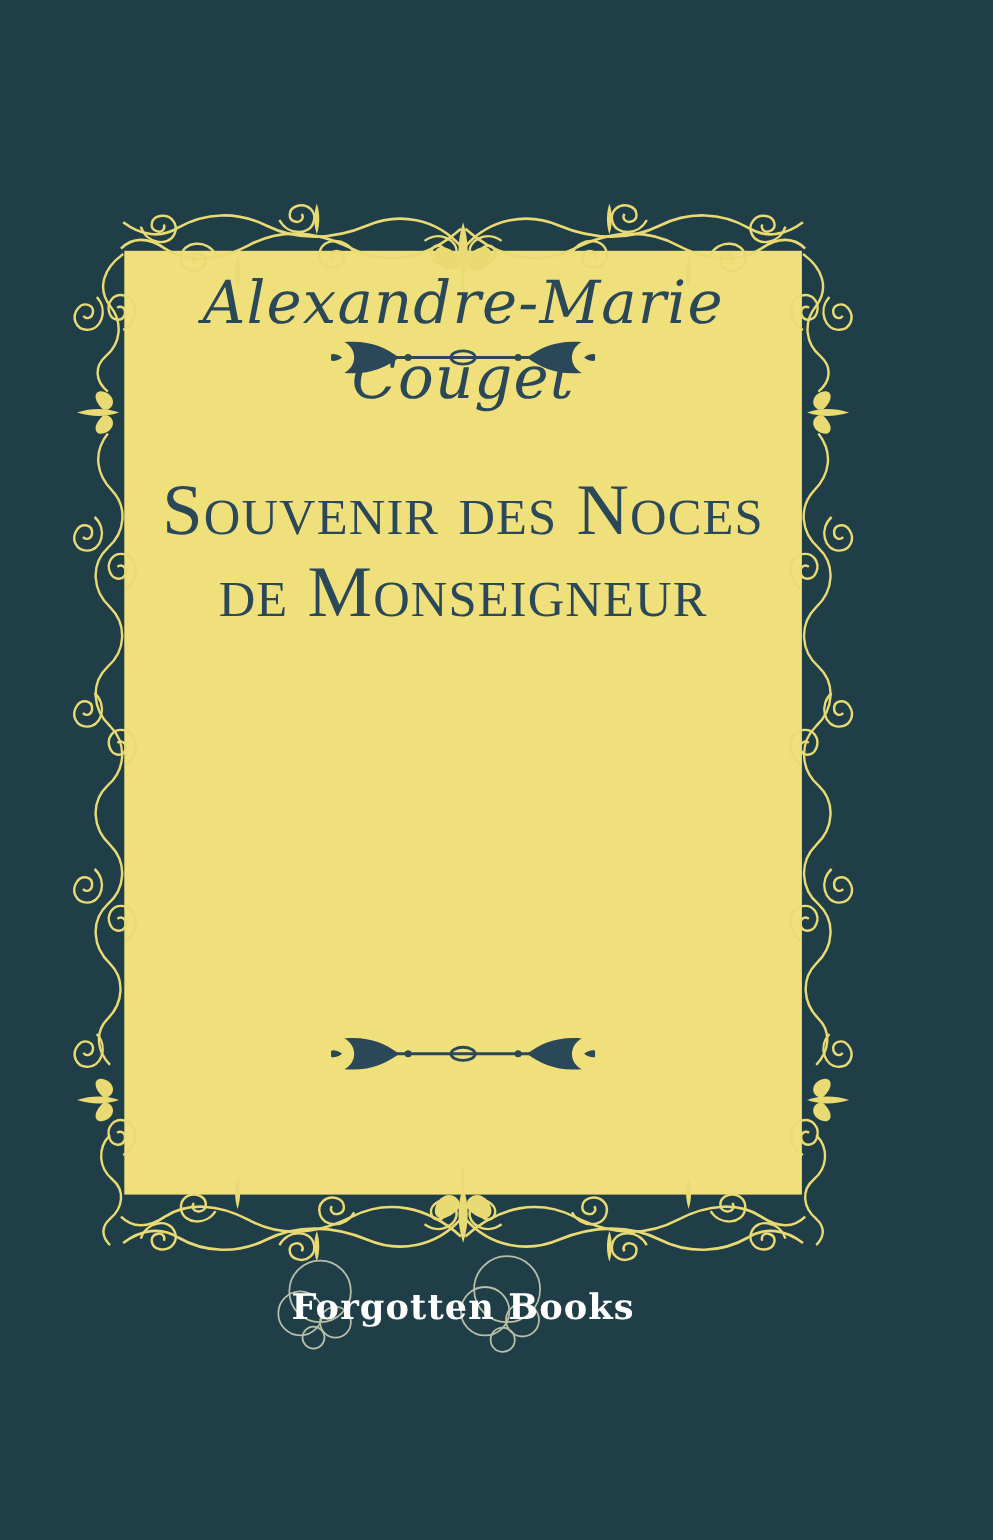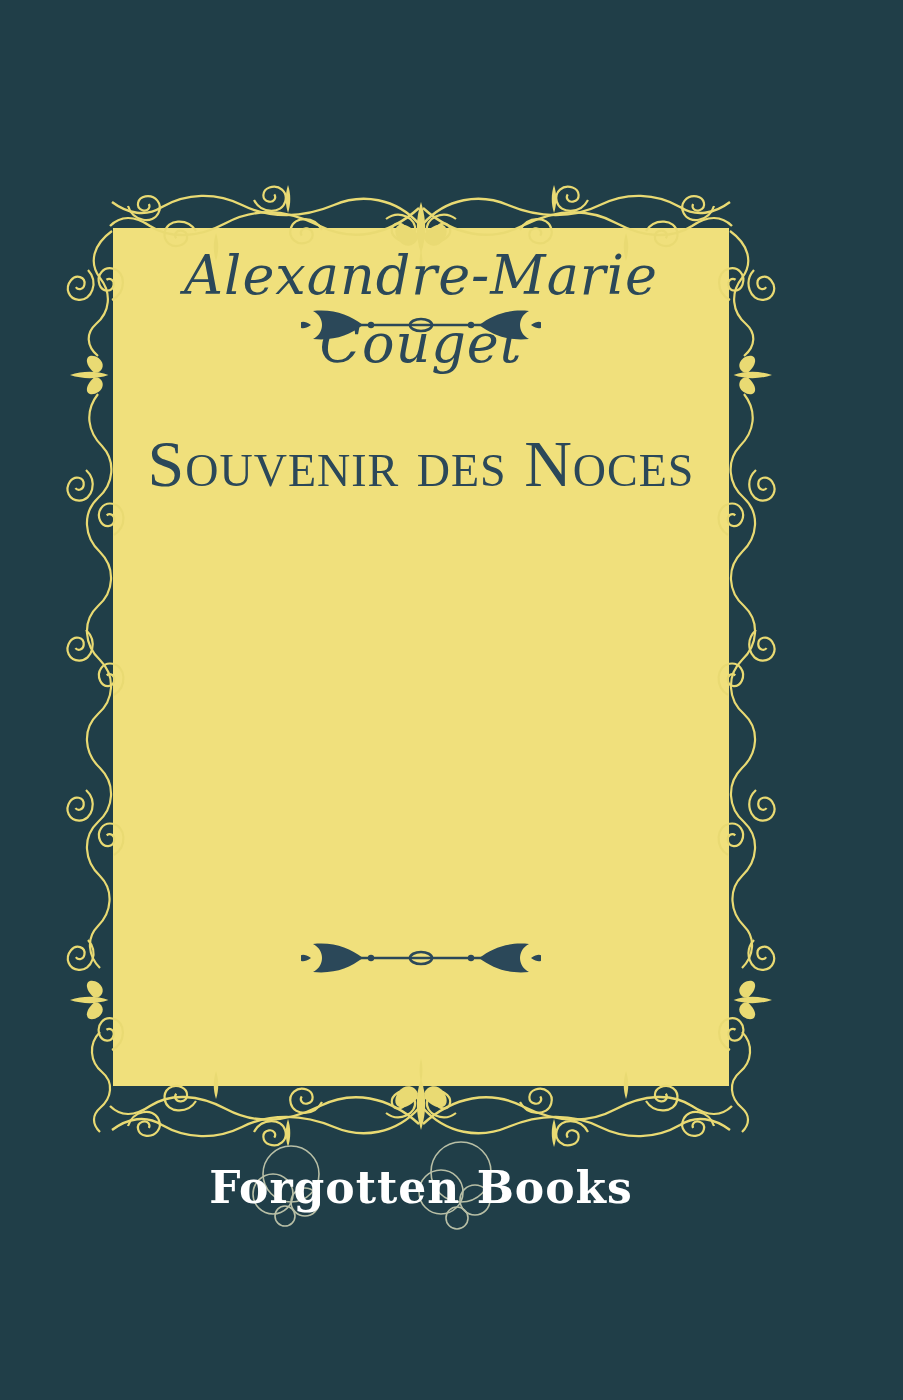--- a/index.html
+++ b/index.html
@@ -30,21 +30,21 @@
     position:absolute;left:113px;top:426px;width:616px;text-align:center;
     font-variant:small-caps;font-size:66px;line-height:75px;
     letter-spacing:1px;color:var(--ink);font-family:"Liberation Serif",serif;
   }
   .title .line{display:block;}
   .logo{position:absolute;left:113px;top:1128px;width:616px;height:140px;}
   .logo .swirls{position:absolute;left:0;top:0;width:616px;height:140px;color:var(--logo-flourish);}
   .logo .name{
     position:absolute;left:0;right:0;top:34px;text-align:center;
     color:var(--logo-text);font-family:"DejaVu Serif",serif;font-weight:bold;
-    font-size:44px;line-height:52px;letter-spacing:1px;
+    font-size:32px;line-height:52px;letter-spacing:1px;
   }
 </style>
 </head>
 <body>
 
 <div class="cover">
 
   <div class="panel"></div>
 
   <svg class="frame" viewBox="0 0 903 1400" aria-hidden="true">
@@ -121,20 +121,21 @@
   </svg>
 
   <div class="author">Alexandre-Marie Couget</div>
 
   <svg class="divider d1" viewBox="0 0 240 36" aria-hidden="true">
     <use href="#divider-orn"></use>
   </svg>
 
   <div class="title">
     <span class="line">Souvenir des Noces</span>
+    <span class="line">de Monseigneur</span>
   </div>
 
   <svg class="divider d2" viewBox="0 0 240 36" aria-hidden="true">
     <use href="#divider-orn"></use>
   </svg>
 
   <div class="logo">
     <svg class="swirls" viewBox="0 0 616 140" aria-hidden="true">
       <g fill="none" stroke="currentColor" stroke-width="1.6">
         <circle cx="178" cy="46" r="28"></circle>

